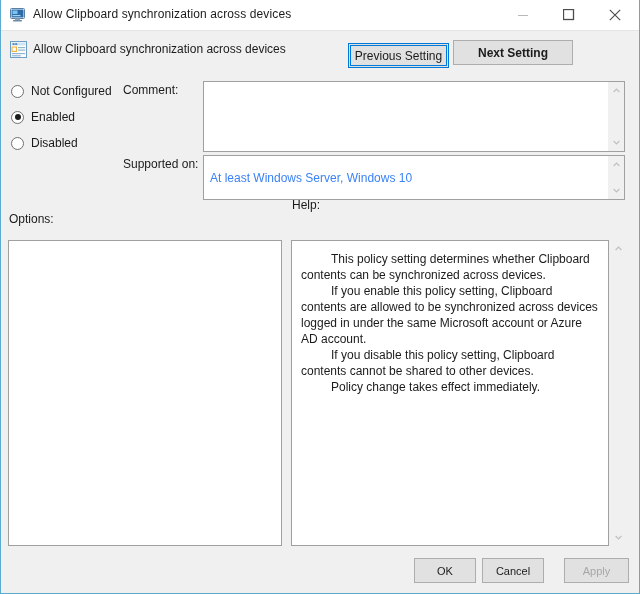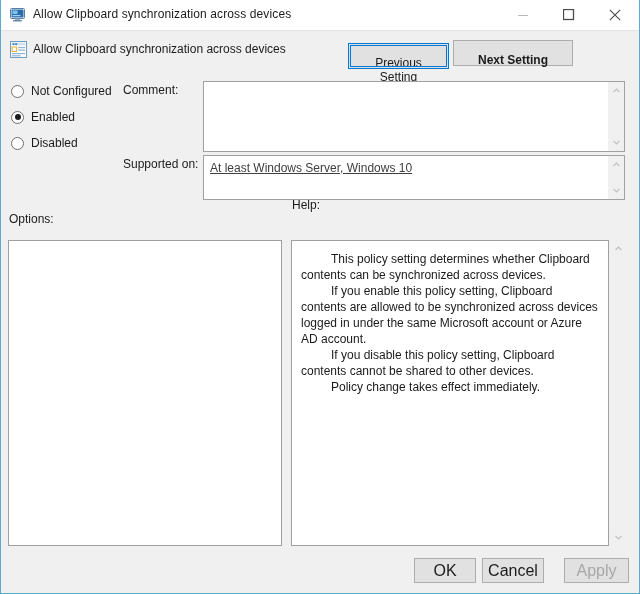--- a/index.html
+++ b/index.html
@@ -77,21 +77,21 @@
 
   .nav-btn {
     position: absolute;
     height: 25px;
     background: #e1e1e1;
     border: 1px solid #adadad;
     font-family: "Liberation Sans", sans-serif;
     font-size: 12px;
     color: #1b1b1b;
     box-sizing: border-box;
-    padding: 12px;
+    padding: 4px;
     cursor: default;
   }
   .nav-prev {
     left: 347px; top: 43px; width: 101px;
     border: 1px solid #0078d7;
     outline: 1px solid #0078d7;
     outline-offset: -3px;
   }
   .nav-next { left: 452px; top: 40px; width: 120px; font-weight: bold; }
 
@@ -150,26 +150,25 @@
     background: #ffffff;
     border: 1px solid #a0a0a0;
     box-sizing: border-box;
   }
   .box-comment     { left: 202px; top: 81px;  width: 422px; height: 71px; }
   .box-supportedon { left: 202px; top: 155px; width: 422px; height: 45px; }
 
   .textbox-content {
     position: absolute;
     left: 0; top: 0; right: 17px; bottom: 0;
-    padding: 5px 6px;
-    font-size: 12px;
-    color: #404040;
+    padding: 15px 6px;
+    font-size: 12px;
+    color: #3b82f6;
     overflow: hidden;
     line-height: 15px;
-    text-decoration: underline;
   }
 
   .vscroll {
     position: absolute;
     right: 0; top: 0; bottom: 0;
     width: 17px;
     background: #f0f0f0;
     border-left: 1px solid #ffffff;
     box-sizing: border-box;
   }
@@ -219,21 +218,21 @@
 
   
   .btn {
     position: absolute;
     top: 558px;
     width: 62px; height: 25px;
     background: #e1e1e1;
     border: 1px solid #adadad;
     box-sizing: border-box;
     font-family: "Liberation Sans", sans-serif;
-    font-size: 16px;
+    font-size: 11px;
     color: #1b1b1b;
     padding: 0;
     cursor: default;
   }
   .btn-ok     { left: 413px; }
   .btn-cancel { left: 481px; }
   .btn-apply  { left: 563px; width: 65px; color: #a7a7a7; }
 </style>
 </head>
 <body>

